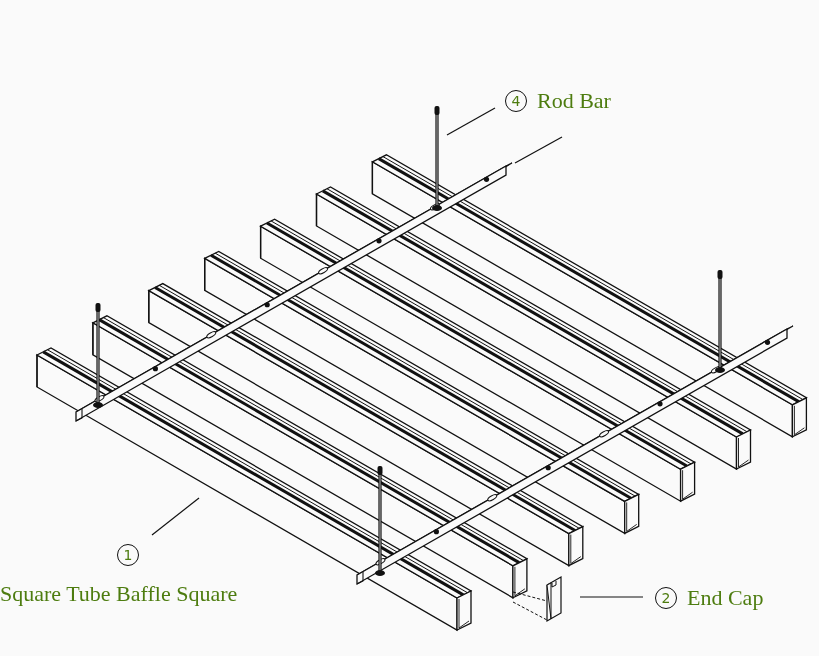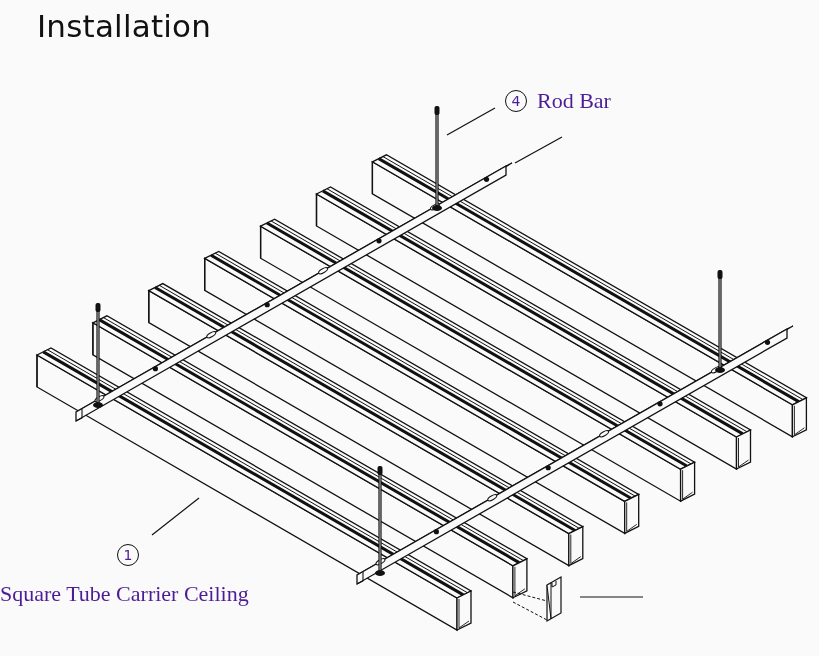--- a/index.html
+++ b/index.html
@@ -1,26 +1,25 @@
 <!DOCTYPE html>
 <html><head>
 <meta charset="utf-8">
 <style>
   html,body{margin:0;padding:0;background:#fafafa;}
   #stage{position:relative;width:819px;height:656px;overflow:hidden;background:#fafafa;}
   #title{position:absolute;left:37px;top:8px;font-family:"DejaVu Sans",sans-serif;font-size:31px;color:#111;font-weight:normal;letter-spacing:0.2px;}
   svg{position:absolute;left:0;top:0;}
-  .lbl{position:absolute;font-family:"Liberation Serif",serif;font-size:22px;color:#4c1d95;white-space:nowrap;}
+  .lbl{position:absolute;font-family:"Liberation Serif",serif;font-size:22px;color:#4d7c0f;white-space:nowrap;}
   .num{display:inline-block;width:20px;height:20px;border:1.6px solid #111;border-radius:50%;font-family:"DejaVu Sans",sans-serif;font-size:14px;line-height:20px;text-align:center;vertical-align:2px;margin-right:10px;}
 </style>
 </head>
 <body>
 
 <div id="stage">
-  <div id="title">Installation</div>
 
   <svg id="drawing" width="819" height="656">
       <g>
         <polygon points="372.4,161.8 792.4,404.8 792.4,436.8 372.4,193.8" fill="#fafafa" stroke="#111111" stroke-width="1.3"></polygon>
         <polygon points="372.4,161.8 386.4,154.8 806.4,397.8 792.4,404.8" fill="#fafafa" stroke="#111111" stroke-width="1.3"></polygon>
         <line x1="378.7" y1="158.64999999999998" x2="798.7" y2="401.65" stroke="#111111" stroke-width="3"></line>
         <line x1="382.9" y1="156.54999999999998" x2="802.9" y2="399.54999999999995" stroke="#111111" stroke-width="1"></line>
         <polygon points="792.4,404.8 806.4,397.8 806.4,429.8 792.4,436.8" fill="#fafafa" stroke="#111111" stroke-width="1.3"></polygon>
         <polyline points="794.4,405.8 794.4,434.8 804.4,427.8" fill="none" stroke="#111111" stroke-width="0.9"></polyline>
         <line x1="372.4" y1="161.79999999999998" x2="372.4" y2="193.79999999999998" stroke="#111111" stroke-width="1.3"></line>
@@ -142,15 +141,18 @@
       <line x1="580" y1="597" x2="643" y2="597" stroke="#111111" stroke-width="1.2"></line>
     </svg>
 
   <div class="lbl" style="left:505px;top:88px;">
     <span class="num">4</span><span>Rod Bar</span>
   </div>
   <div class="lbl" style="left:117px;top:542px;">
     <span class="num">1</span>
   </div>
   <div class="lbl" style="left:0px;top:581px;">
-    <span>Square Tube Carrier Ceiling</span>
+    <span>Square Tube Baffle Square</span>
+  </div>
+  <div class="lbl" style="left:655px;top:585px;">
+    <span class="num">2</span><span>End Cap</span>
   </div>
 </div>
 
 </body></html>

